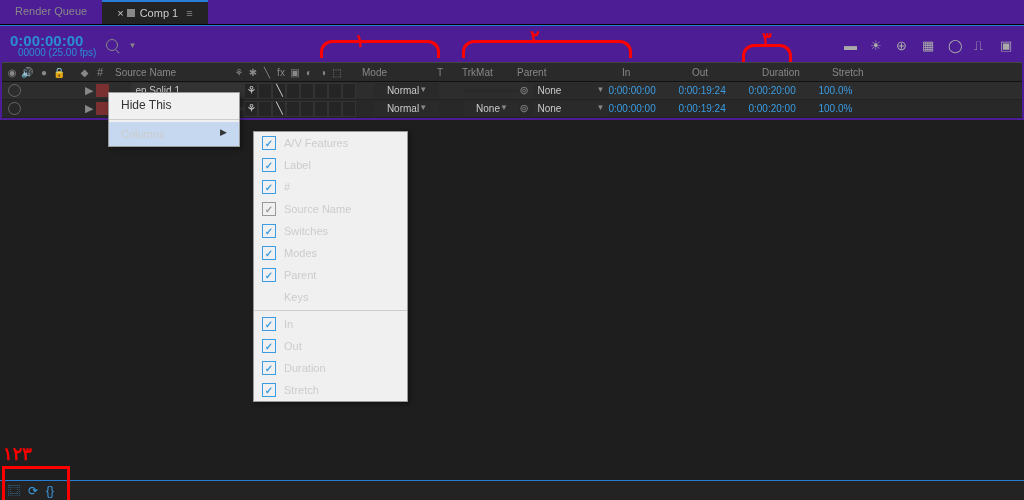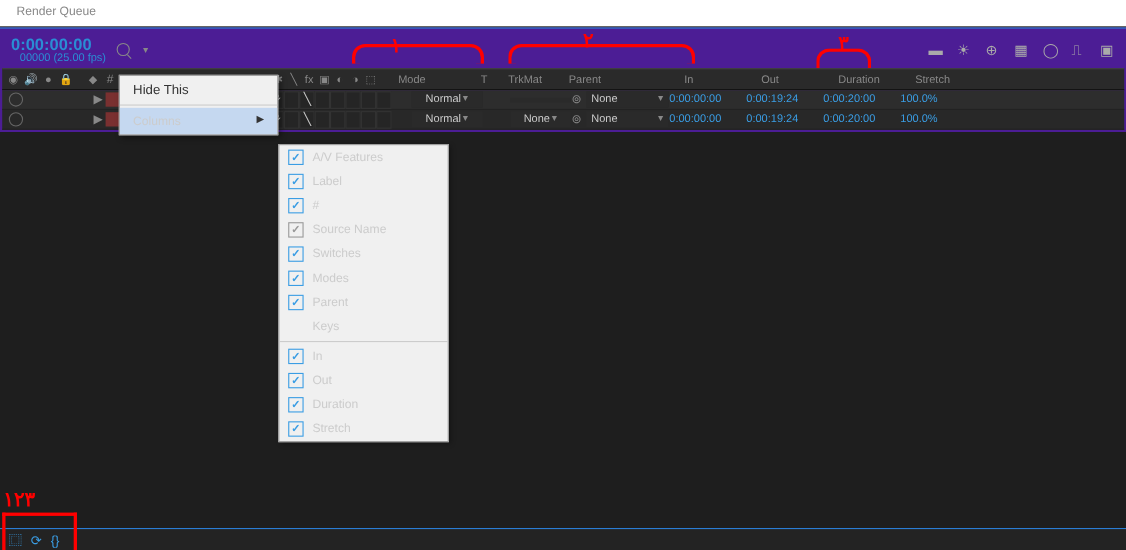--- a/index.html
+++ b/index.html
@@ -1,17 +1,17 @@
 <!DOCTYPE html>
 <html><head>
 <meta charset="utf-8">
 <style>
 *{margin:0;padding:0;box-sizing:border-box;font-family:Arial,sans-serif;font-size:11px;color:#ccc}
 body{background:#1e1e1e;width:1024px;height:500px;overflow:hidden;position:relative}
-.tabs{display:flex;background:#ffffff;border-bottom:1px solid #000;height:25px}
+.tabs{display:flex;background:#4c1d95;border-bottom:1px solid #000;height:25px}
 .tab{padding:5px 15px;cursor:pointer;color:#888}
 .tab.active{background:#232323;color:#ccc;border-top:2px solid #2a7dd4}
 .tab-icon{display:inline-block;width:8px;height:8px;background:#888;margin-right:5px}
 .tab-menu{margin-left:8px;color:#888}
 .panel{background:#4c1d95;padding:2px;border-top:1px solid #2a7dd4}
 .timecode-row{display:flex;align-items:center;padding:4px 8px;gap:10px}
 .timecode{color:#2a8dd4;font-size:15px;font-weight:bold}
 .fps{color:#2a8dd4;font-size:10px;margin-top:-2px;padding-left:8px}
 .search{width:12px;height:12px;border:1px solid #888;border-radius:50%;position:relative}
 .search::after{content:'';position:absolute;width:5px;height:1px;background:#888;bottom:-2px;right:-3px;transform:rotate(45deg)}
@@ -34,21 +34,21 @@
 .arrow{color:#888;margin:0 3px}
 .swatch{width:13px;height:13px;background:#7a3030}
 .layer-name{flex:0 0 113px;background:#333;padding:2px 4px;font-size:10px}
 .sw-cell{width:14px;height:16px;border:1px solid #333;background:#252525;display:inline-flex;align-items:center;justify-content:center}
 .mode-dd{background:#2a2a2a;padding:2px 4px;font-size:10px;width:65px;display:flex;justify-content:center}
 .dd-arr{color:#888;font-size:8px}
 .parent-dd{background:#2a2a2a;padding:2px 4px;font-size:10px;width:75px;display:flex;justify-content:space-between}
 .link{width:14px;color:#888}
 .tval{color:#3a9de4;font-size:10px;width:70px}
 .ctx{position:absolute;background:#f0f0f0;border:1px solid #999;box-shadow:2px 2px 5px rgba(0,0,0,.4);z-index:10}
-.ctx1{left:108px;top:68px;width:145px}
+.ctx1{left:108px;top:92px;width:132px}
 .ctx-item{padding:5px 12px;color:#333;cursor:pointer;font-size:12px}
 .ctx-item.disabled{color:#999}
 .ctx-item.sel{background:#c5d8f0}
 .ctx-arr{float:right;color:#333;font-size:9px}
 .ctx-sep{height:1px;background:#ccc;margin:2px 0}
 .ctx2{left:253px;top:131px;width:155px}
 .ctx2-item{padding:4px 8px;color:#333;display:flex;align-items:center;gap:8px;font-size:12px;cursor:pointer}
 .cb{width:14px;height:14px;border:1px solid #3a9de4;display:flex;align-items:center;justify-content:center;color:#3a9de4;font-size:10px;font-weight:bold}
 .cb.off{border-color:transparent}
 .cb.gray{border-color:#999;color:#999}
@@ -57,20 +57,21 @@
 .bottom{position:absolute;bottom:0;left:0;right:0;height:20px;background:#232323;border-top:1px solid #2a7dd4;display:flex;align-items:center;padding-left:8px;gap:8px}
 .bico{color:#3a9de4;font-size:12px}
 .annot{position:absolute;color:red;font-weight:bold;pointer-events:none}
 .bracket{border:3px solid red;border-bottom:none;border-radius:12px 12px 0 0;height:18px;position:absolute}
 </style>
 </head>
 <body>
 
 <div class="tabs">
   <div class="tab">Render Queue</div>
+  <div class="tab active">× <span class="tab-icon"></span><span>Comp 1</span><span class="tab-menu">≡</span></div>
 </div>
 
 <div class="panel">
   <div class="timecode-row">
     <div>
       <div class="timecode">0:00:00:00</div>
       <div class="fps">00000 (25.00 fps)</div>
     </div>
     <div class="search"></div>
     <span style="color:#888;font-size:8px">▼</span>

